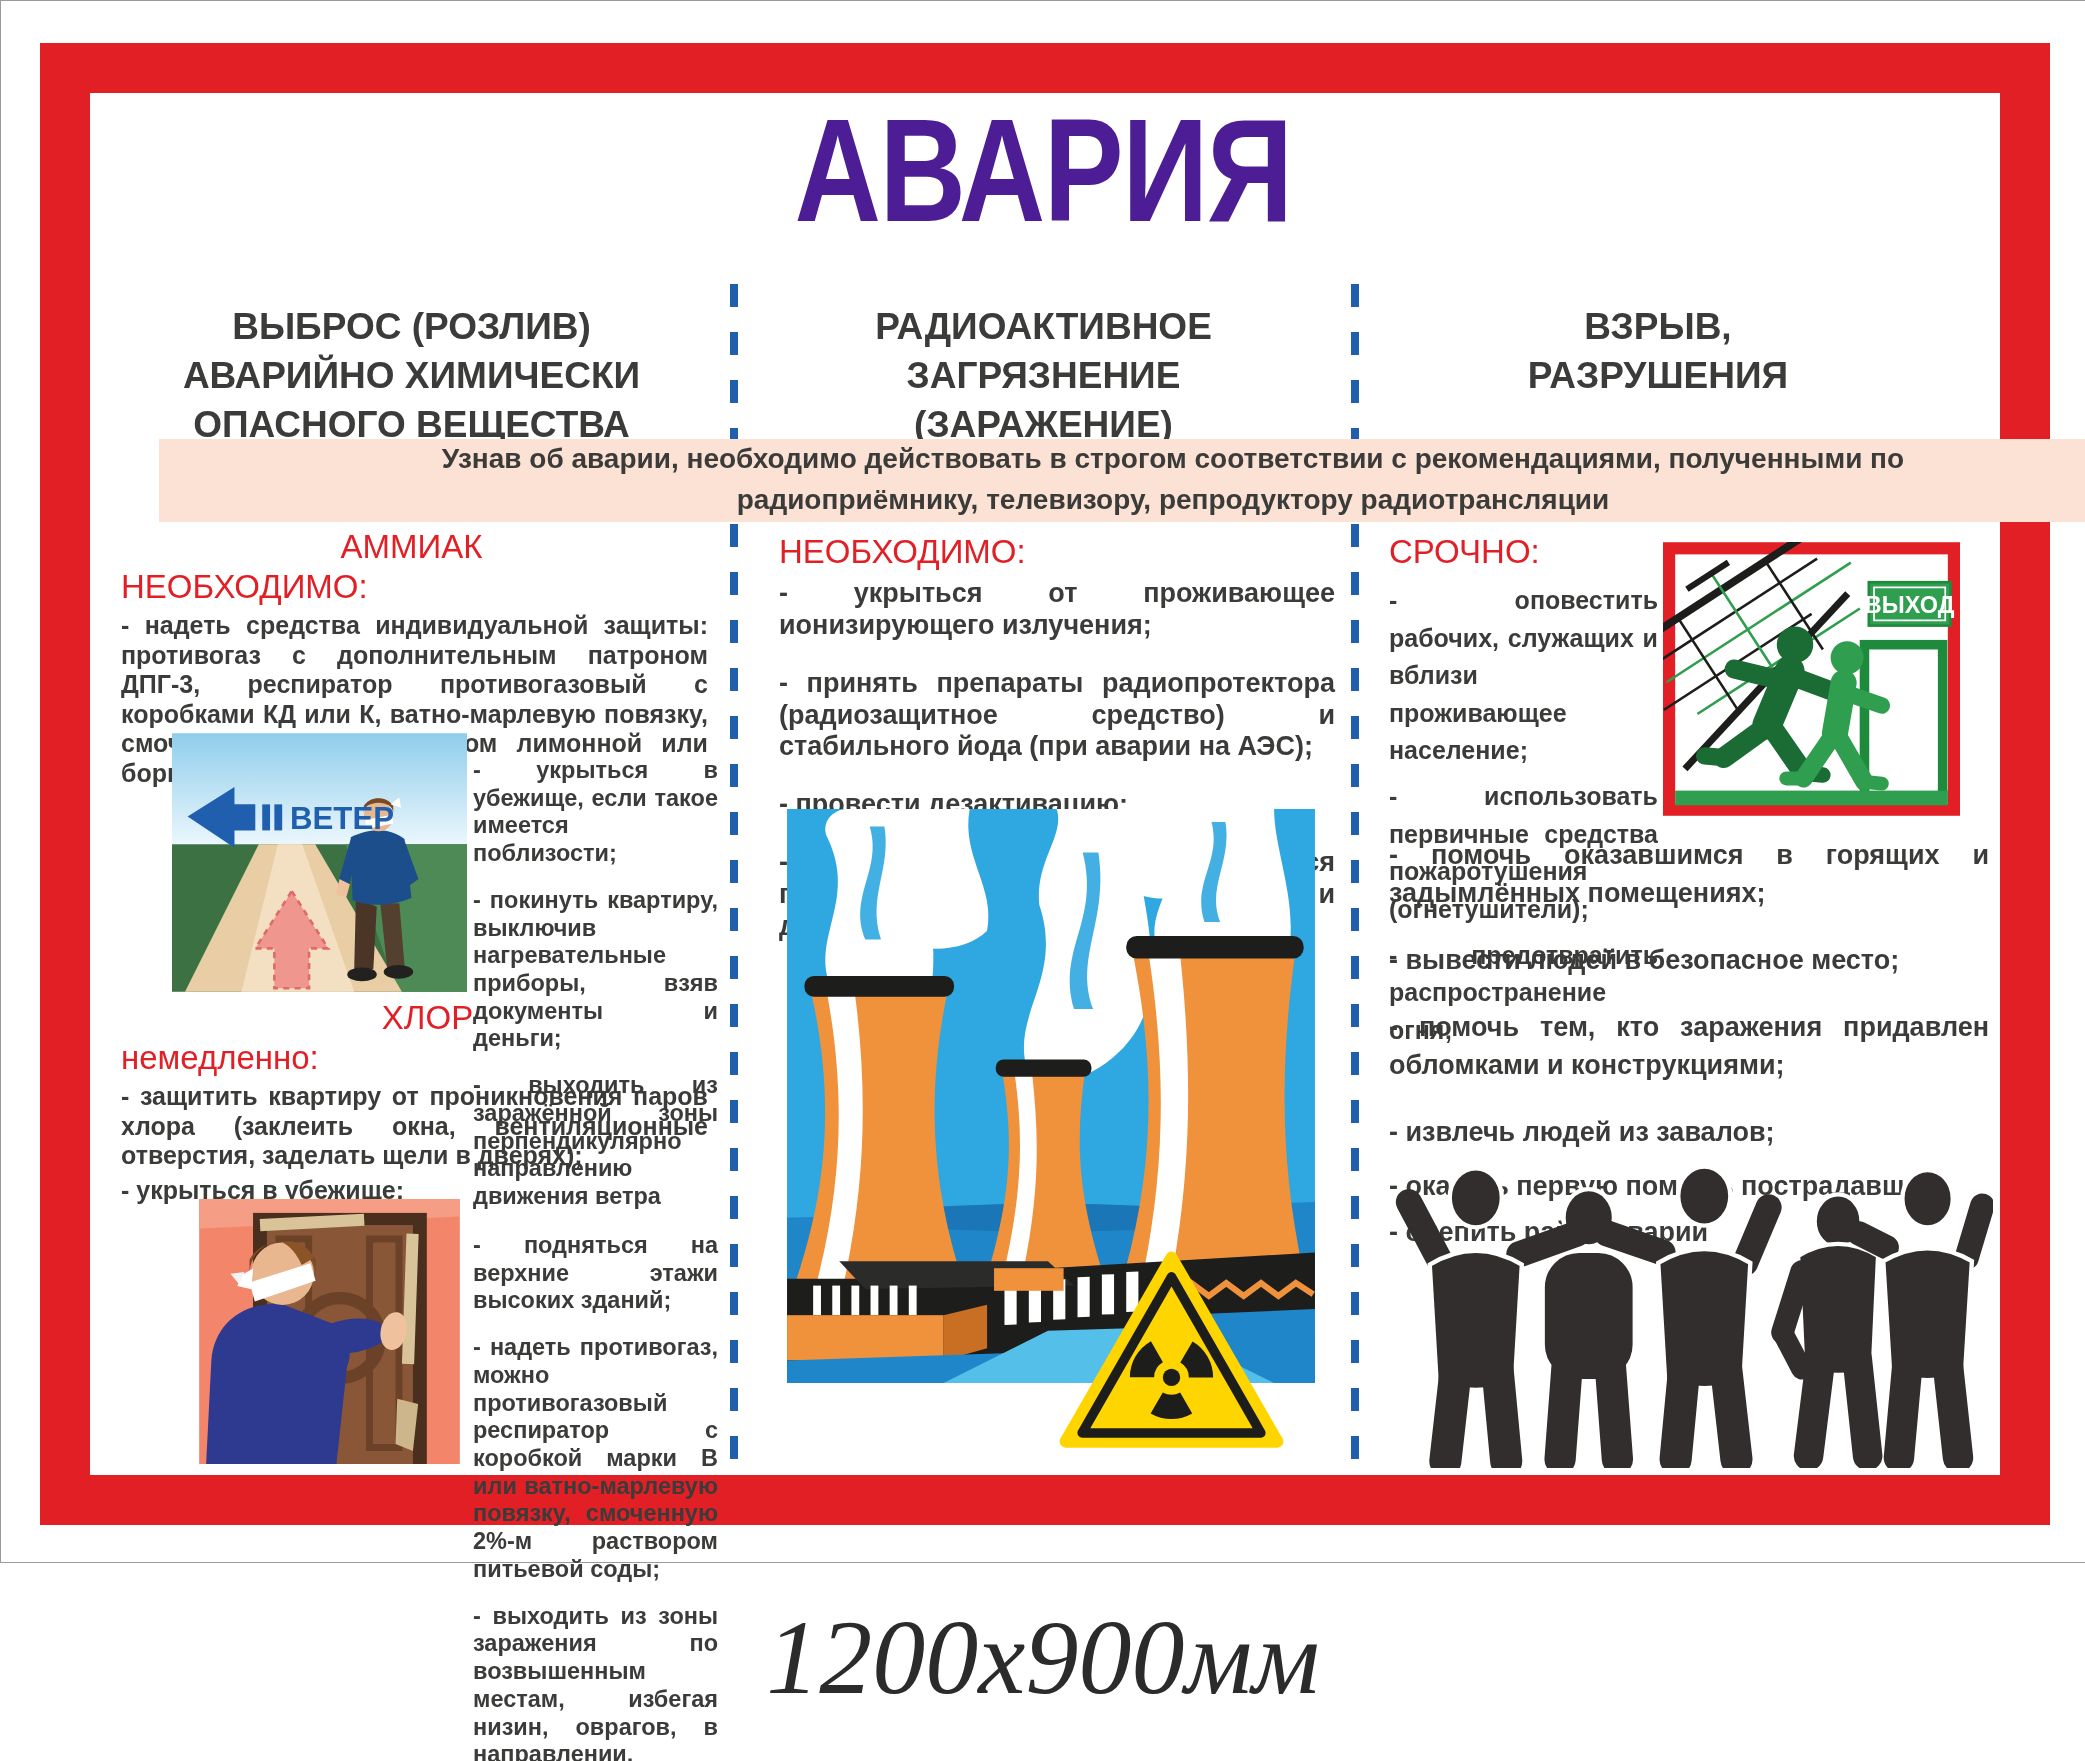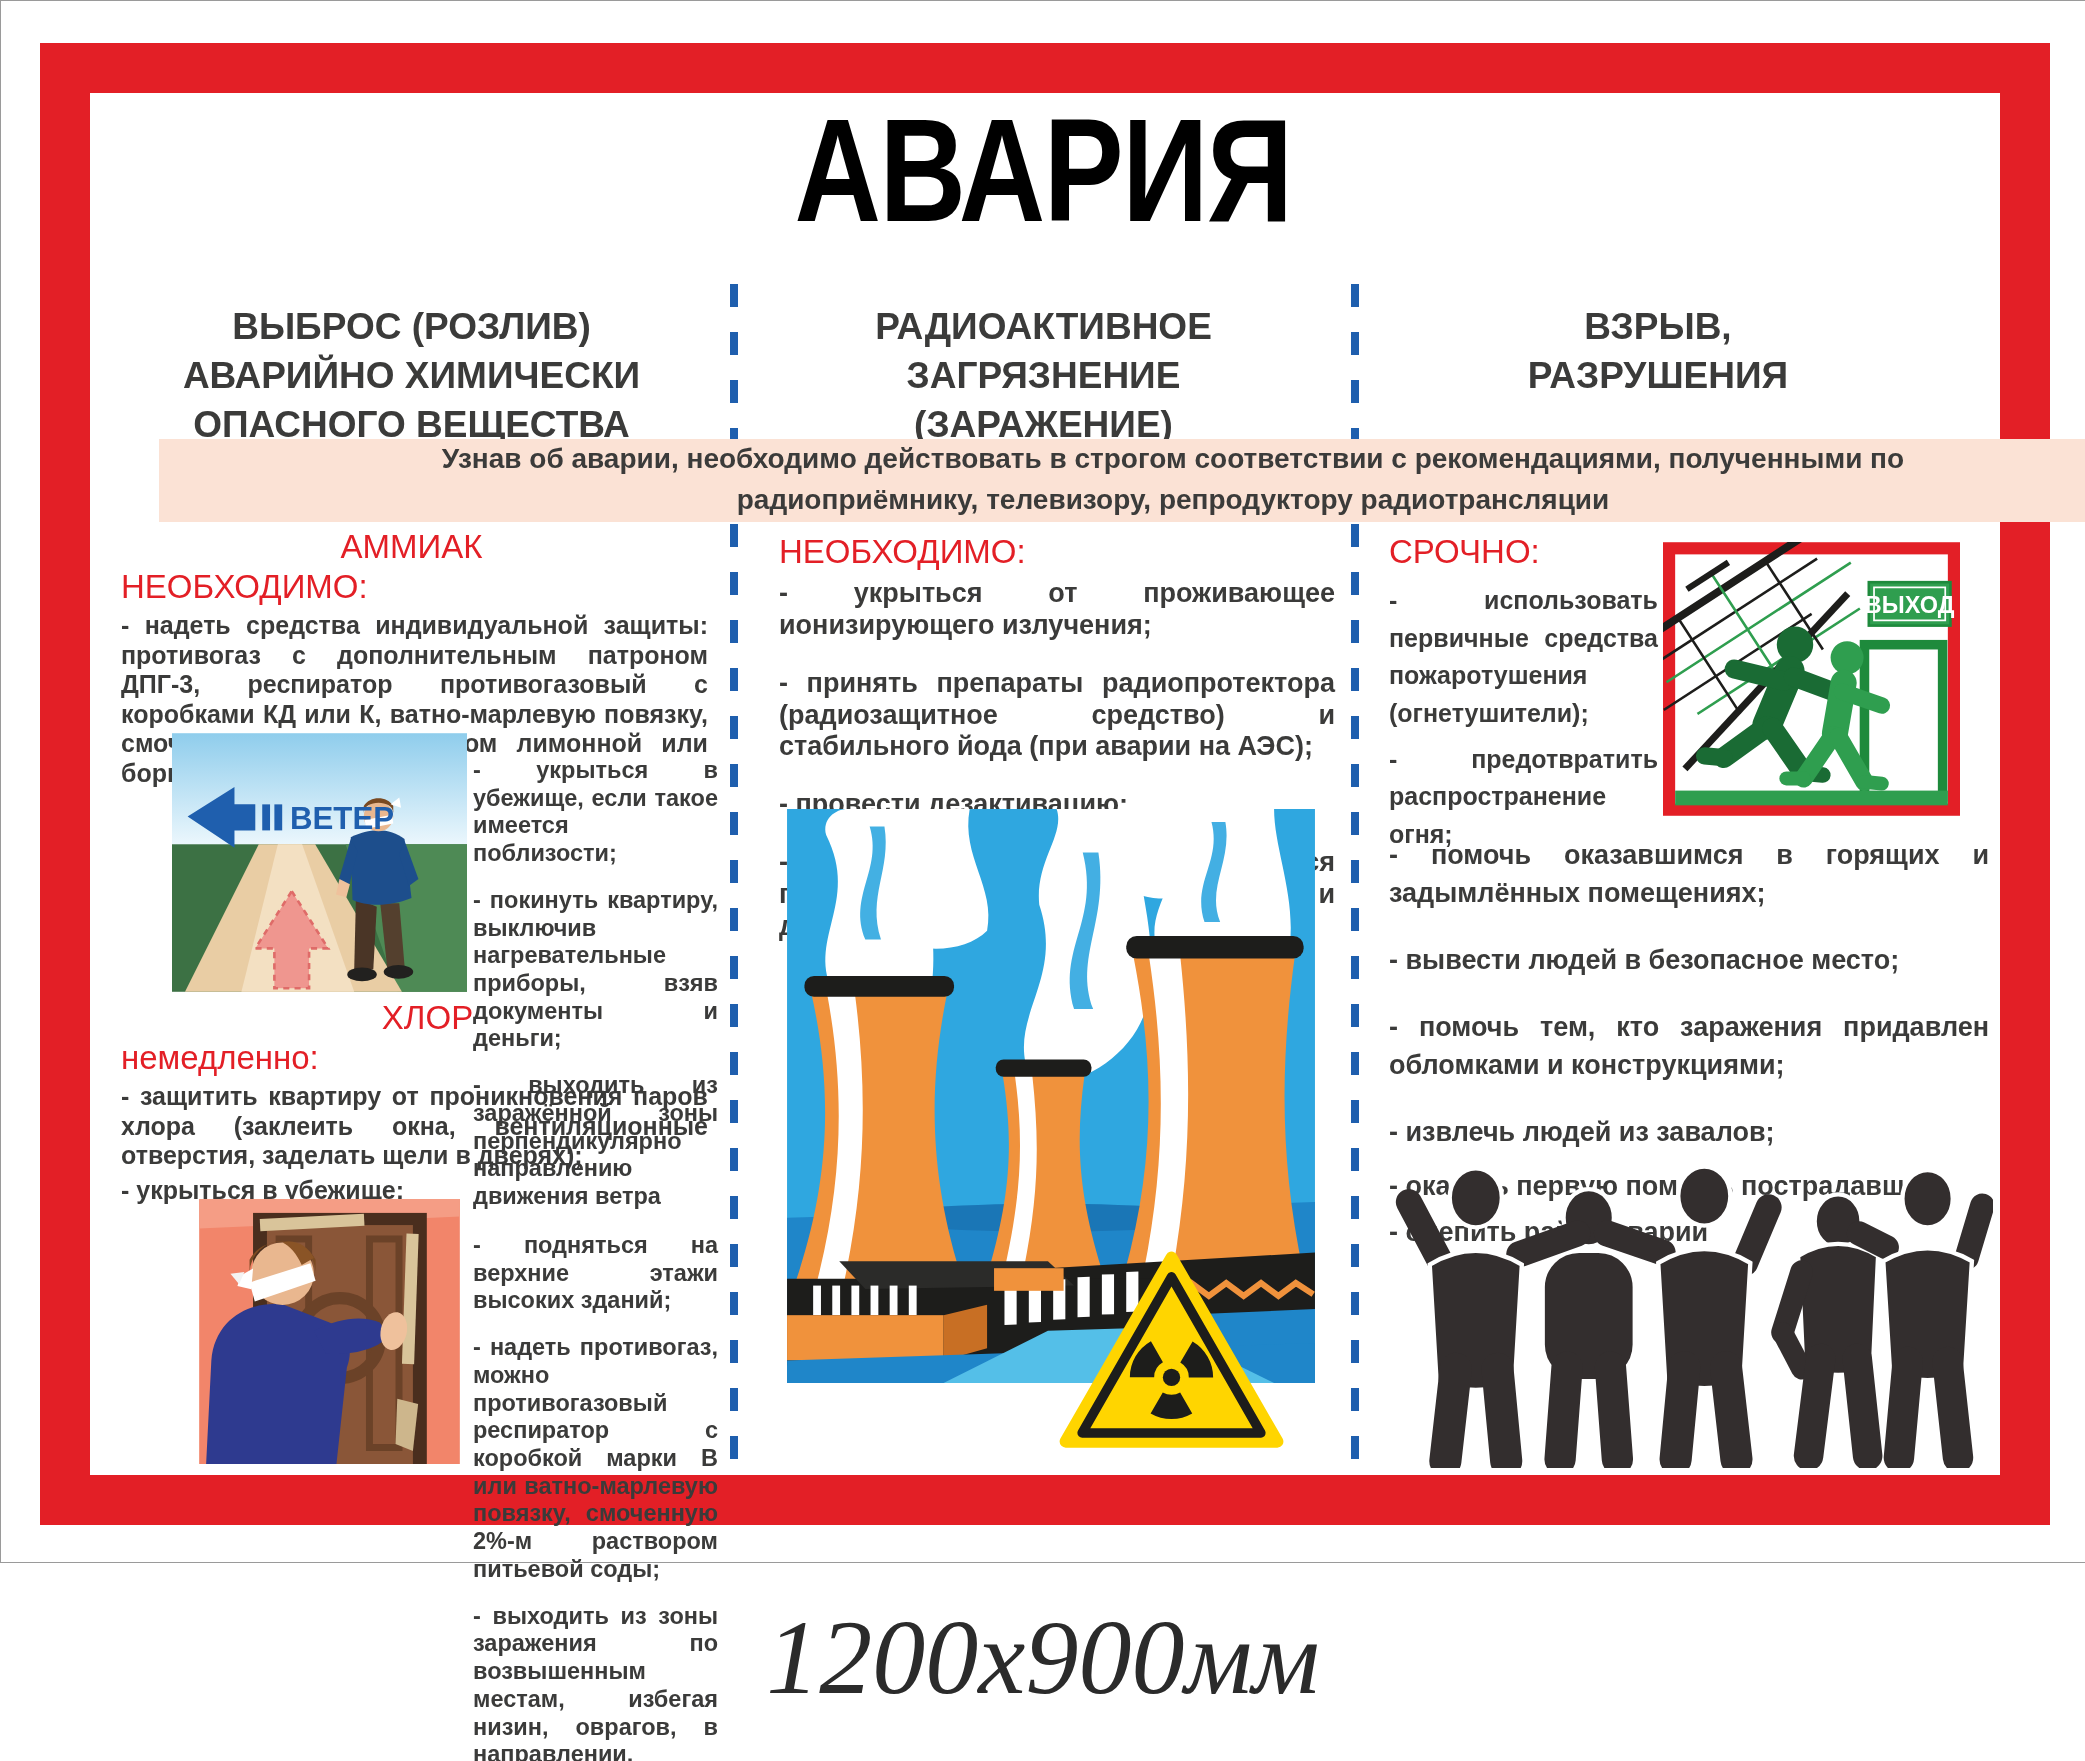--- a/index.html
+++ b/index.html
@@ -10,21 +10,21 @@
   .poster {
     position: absolute; left: 0; top: 0; width: 2086px; height: 1563px;
     background: #fff; border: 1.7px solid #9a9a9a;
   }
   .red-frame {
     position: absolute; left: 39px; top: 42px; width: 2010px; height: 1482px;
     border: 50px solid #e31f26; pointer-events: none;
   }
   .title {
     position: absolute; left: 0; top: 97px; width: 100%; text-align: center;
-    margin: 0; color: #000000; font-size: 146px; font-weight: 800; line-height: 1;
+    margin: 0; color: #4c1d95; font-size: 146px; font-weight: 800; line-height: 1;
     letter-spacing: -1.7px;
   }
   .title span { display: inline-block; transform: scaleX(0.82); transform-origin: center; }
   .col-header {
     position: absolute; text-align: center; white-space: pre-line;
     color: #3b3b3a; font-weight: 700; font-size: 37px; line-height: 1.32; letter-spacing: 0;
   }
   .h1 { left: 90px; top: 302px; width: 641px; }
   .h2 { left: 734px; top: 302px; width: 617px; }
   .h3 { left: 1353px; top: 302px; width: 608px; }
@@ -241,20 +241,21 @@
     <path d="M132,32 L235,212 L29,212 Z" fill="#ffd500" stroke="#1d1d1b" stroke-width="11" stroke-linejoin="round"></path>
     <g transform="translate(132,148)">
       <circle r="34" fill="none" stroke="#1d1d1b" stroke-width="28" stroke-dasharray="35.6 35.6" stroke-dashoffset="35.6"></circle>
       <circle r="16" fill="#ffd500"></circle>
       <circle r="10" fill="#1d1d1b"></circle>
     </g>
   </svg>
 
   <div class="sec-title" style="left:1388px;top:532px;">СРОЧНО:</div>
   <div class="body-text c3-top" style="left:1388px;top:581px;width:269px;font-size:25px;">
+    <p>- оповестить рабочих, служащих и вблизи проживающее население;</p>
     <p>- использовать первичные средства пожаротушения (огнетушители);</p>
     <p>- предотвратить распространение огня;</p>
   </div>
 
   <svg class="illu" style="left:1662px;top:541px;" width="297" height="274" viewBox="0 0 342 315">
     <rect x="7" y="7" width="328" height="301" fill="#ffffff" stroke="#e31f26" stroke-width="14"></rect>
     <g stroke-linecap="square">
       <g transform="rotate(-33 120 80)">
         <line x1="-40" y1="30" x2="250" y2="30" stroke="#1d1d1b" stroke-width="9"></line>
         <line x1="-40" y1="60" x2="200" y2="60" stroke="#1d1d1b" stroke-width="3"></line>

